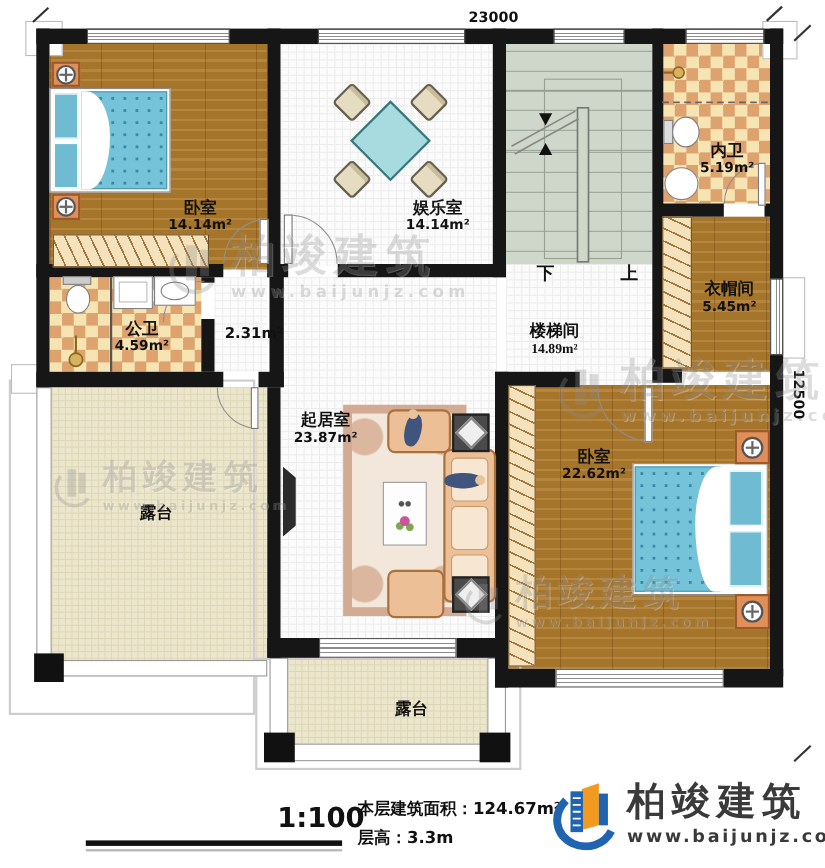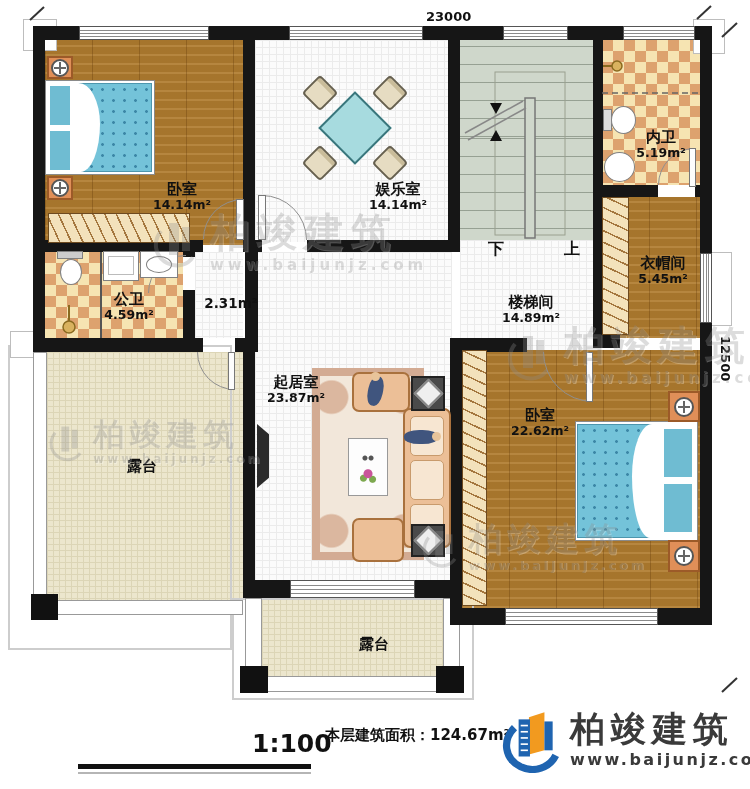--- a/index.html
+++ b/index.html
@@ -276,21 +276,21 @@
       <span class="rarea">14.14m²</span>
     </div>
   <div class="rlabel" style="left:661px;top:144px;">
     <span class="rname">内卫</span>
       <span class="rarea">5.19m²</span>
     </div>
   <div class="rlabel" style="left:663px;top:270px;">
     <span class="rname">衣帽间</span>
       <span class="rarea">5.45m²</span>
     </div>
-  <div class="rlabel" style="left:531px;top:309px;">
+  <div class="rlabel" style="left:504px;top:309px;font-family:Liberation Serif, serif;">
     <span class="rname">楼梯间</span>
       <span class="rarea">14.89m²</span>
     </div>
   <div class="rlabel" style="left:129px;top:306px;">
     <span class="rname">公卫</span>
       <span class="rarea">4.59m²</span>
     </div>
   <div class="rlabel" style="left:231px;top:303px;">
     <span class="rarea" style="font-size:13.5px;">2.31m²</span>
     </div>
@@ -360,20 +360,21 @@
         <span class="l2">www.baijunjz.com</span>
       </span>
   </div>
 
   <div id="footer"></div>
   <div class="fscale">1:100</div>
   <div class="uline1"></div>
   <div class="uline2"></div>
   <div class="finfo">
     <span style="display:block;">本层建筑面积：124.67m²</span>
+    <span style="display:block;">层高：3.3m</span>
   </div>
   <div class="flogo">
     <svg width="62" height="66" viewBox="0 0 60 64">
       <path d="M14 20 C2 32 4 50 20 58 C33 64 48 59 54 47" fill="none" stroke="#1f64b0" stroke-width="7"></path>
       <polygon points="28,10 43,5 43,42 28,46" fill="#f29a1f"></polygon>
       <rect x="18" y="12" width="11" height="36" fill="#1f64b0"></rect>
       <rect x="43" y="14" width="8" height="28" fill="#1f64b0"></rect>
       <g stroke="#fff" stroke-width="1.6">
         <line x1="20" y1="18" x2="27" y2="18"></line>
           <line x1="20" y1="24" x2="27" y2="24"></line>

